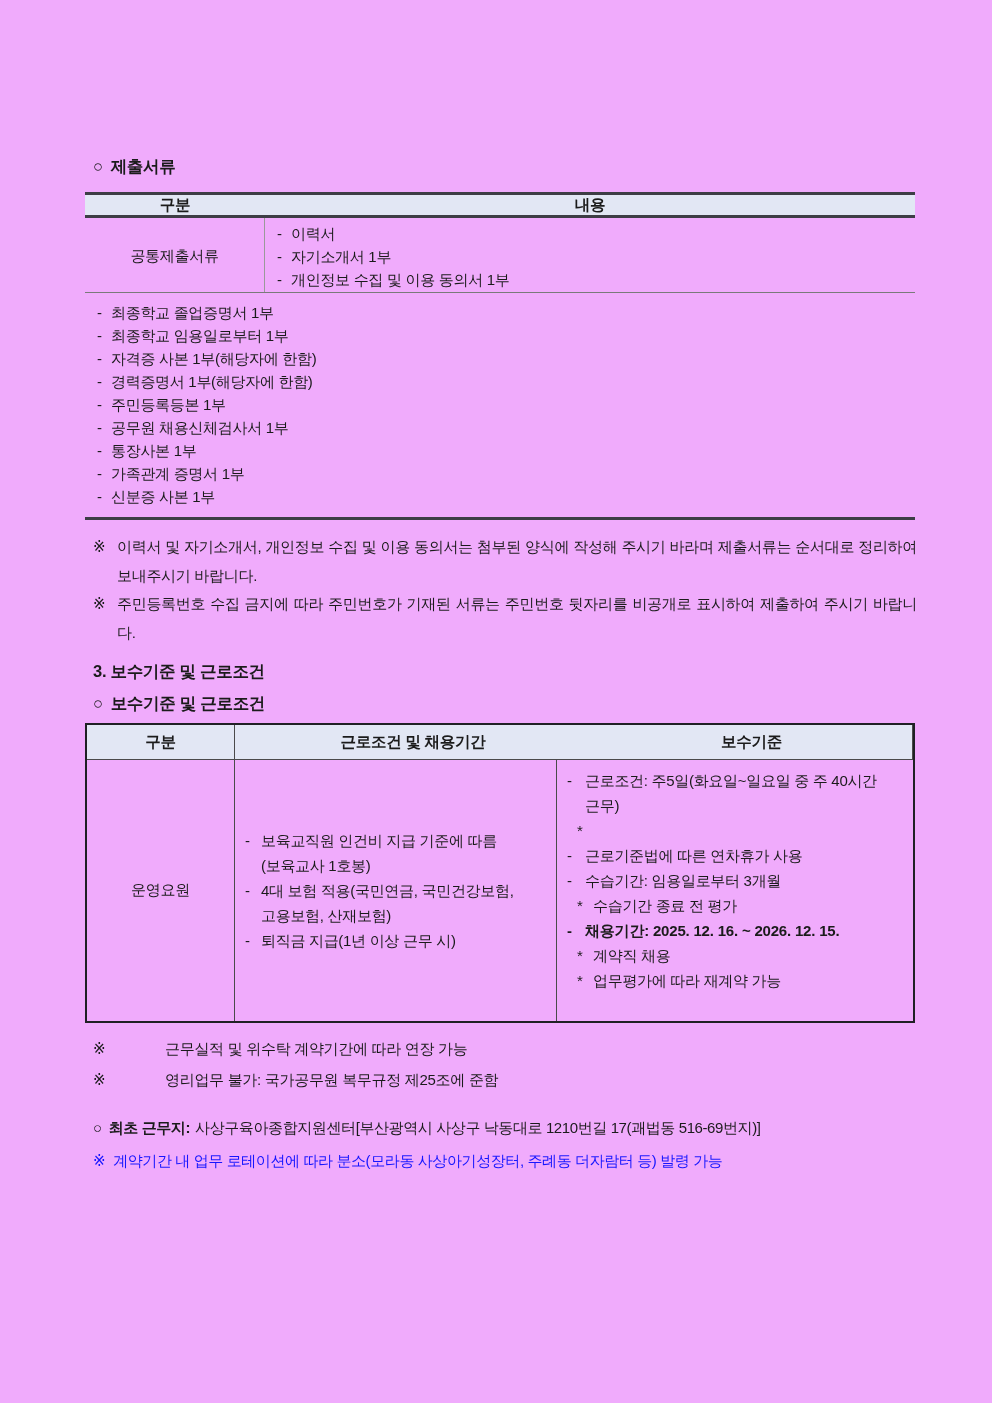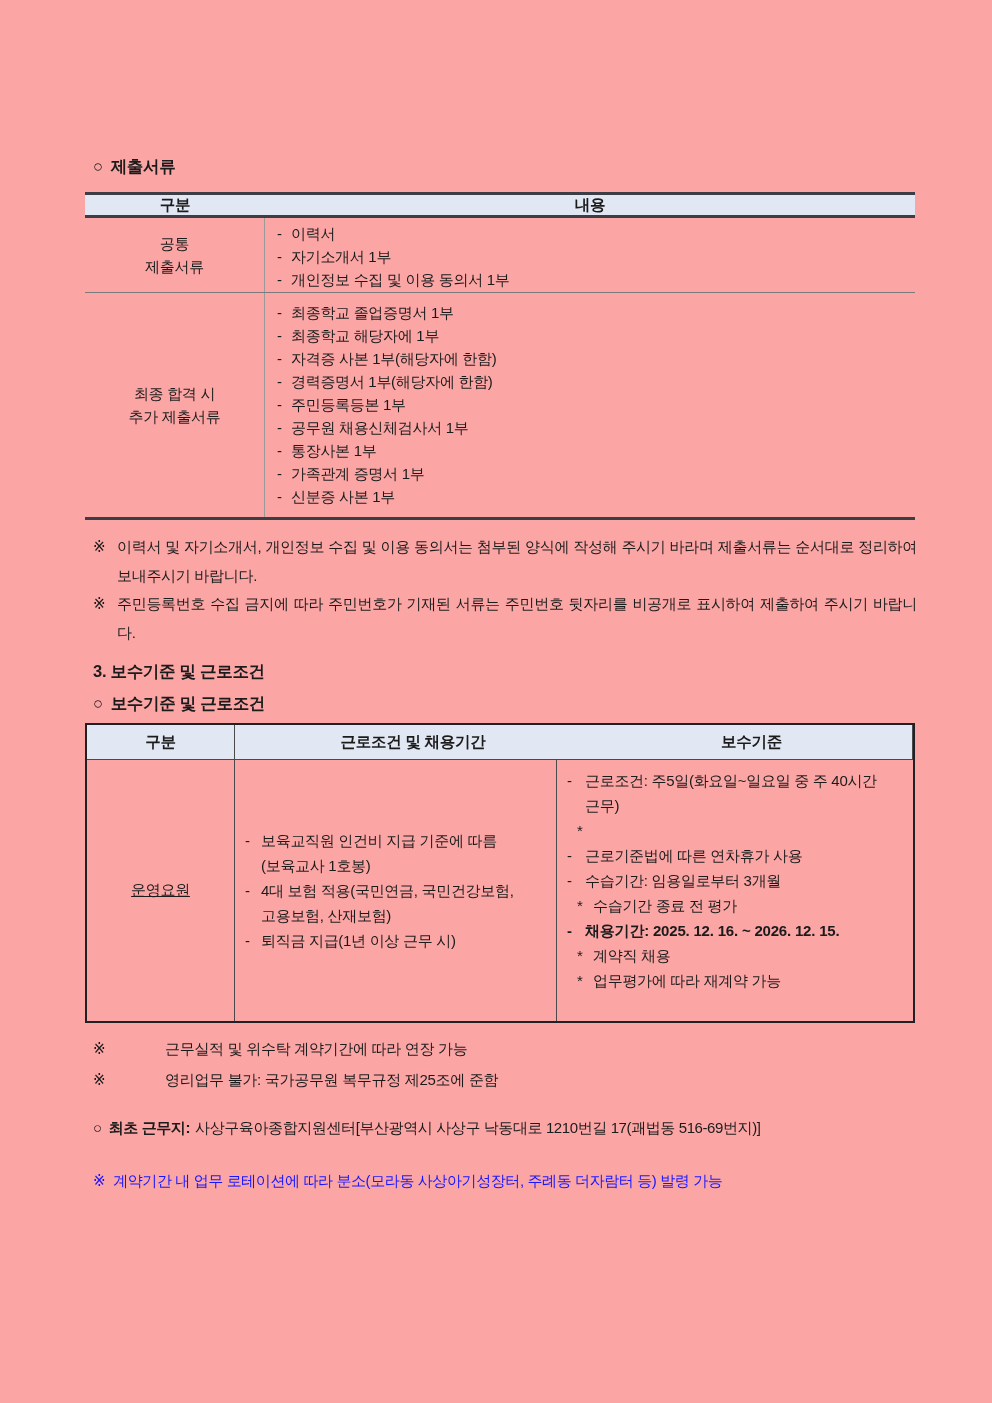--- a/index.html
+++ b/index.html
@@ -5,21 +5,21 @@
   * { margin: 0; padding: 0; box-sizing: border-box; }
   html, body { background: #ffffff; }
   body {
     font-family: "Liberation Sans", "DejaVu Sans", sans-serif;
     color: #1b1b1b;
   }
   .page {
     position: relative;
     width: 992px;
     height: 1403px;
-    background: #fca5a5;
+    background: #f0abfc;
     overflow: hidden;
   }
 
   
   .sec-heading {
     position: absolute;
     left: 93px;
     font-size: 16.5px;
     font-weight: bold;
     letter-spacing: -0.3px;
@@ -51,21 +51,21 @@
   }
   .t1-header .hc { display: flex; align-items: center; justify-content: center; }
   .t1-c1 { width: 180px; flex: 0 0 180px; }
   .t1-c2 { flex: 1 1 auto; text-align: center; }
   .t1-row { display: flex; }
   .t1-row.r1 { height: 75px; border-bottom: 1px solid #7a7a7a; }
   .t1-row.r2 { height: 224px; }
   .t1-label {
     width: 180px; flex: 0 0 180px;
     border-right: 1px solid #9a9a9a;
-    display: flex; flex-direction: column;
+    display: flex; flex-direction: row;
     align-items: center; justify-content: center;
     line-height: 23px;
   }
   .t1-items { flex: 1 1 auto; padding: 4px 6px 0 12px; }
   .t1-row.r2 .t1-items { padding-top: 8px; }
   .doc-item { display: flex; line-height: 23px; word-break: keep-all; }
   .doc-item .dash { flex: 0 0 14px; }
 
   
   .notes {
@@ -103,21 +103,21 @@
   }
   .t2-header .hc { display: flex; align-items: center; justify-content: center; }
   .t2-c1 { width: 148px; flex: 0 0 148px; }
   .t2-c2 { width: 322px; flex: 0 0 322px; }
   .t2-c3 { flex: 1 1 auto; }
   .t2-header .t2-c1, .t2-header .t2-c2 { border-right: 1px solid #4a4a4a; }
   .t2-body { display: flex; height: 261px; }
   .t2-label {
     width: 148px; flex: 0 0 148px;
     border-right: 1px solid #4a4a4a;
-    display: flex; align-items: center; justify-content: center; text-decoration: underline;
+    display: flex; align-items: center; justify-content: center;
   }
   .t2-pay {
     width: 322px; flex: 0 0 322px;
     border-right: 1px solid #4a4a4a;
     display: flex; flex-direction: column; justify-content: center;
     padding: 0 6px 0 8px;
     line-height: 25px;
   }
   .t2-cond { flex: 1 1 auto; padding: 8px 4px 0 8px; line-height: 25px; }
   .cond, .pay-item { display: flex; word-break: keep-all; }
@@ -133,21 +133,21 @@
     position: absolute;
     left: 93px;
     width: 830px;
     font-size: 15px;
     letter-spacing: -0.4px;
     white-space: nowrap;
   }
   #workplace-line { top: 1119px; }
   #workplace-line .bullet { margin-right: 7px; }
   #workplace-line .wlabel { font-weight: bold; margin-right: 5px; }
-  #rotation-note { top: 1152px; color: #1616ff; margin-top: 20px; }
+  #rotation-note { top: 1152px; color: #1616ff; }
   #rotation-note .nmark { margin-right: 8px; }
 </style>
 </head>
 <body>
 
 <div class="page">
 
   <div class="sec-heading" id="heading-documents">
     <span class="bullet">○</span><span>제출서류</span>
   </div>
@@ -171,32 +171,28 @@
             <span class="dash">-</span>
             <span>자기소개서 1부</span>
           </div>
         <div class="doc-item">
             <span class="dash">-</span>
             <span>개인정보 수집 및 이용 동의서 1부</span>
           </div>
       </div>
     </div>
     <div class="t1-row r2">
-      <div class="t1-label">
-        <div>최종 합격 시</div>
-        <div>추가 제출서류</div>
-      </div>
       <div class="t1-items">
         <div class="doc-item">
             <span class="dash">-</span>
             <span>최종학교 졸업증명서 1부</span>
           </div>
         <div class="doc-item">
             <span class="dash">-</span>
-            <span>최종학교 해당자에 1부</span>
+            <span>최종학교 임용일로부터 1부</span>
           </div>
         <div class="doc-item">
             <span class="dash">-</span>
             <span>자격증 사본 1부(해당자에 한함)</span>
           </div>
         <div class="doc-item">
             <span class="dash">-</span>
             <span>경력증명서 1부(해당자에 한함)</span>
           </div>
         <div class="doc-item">

